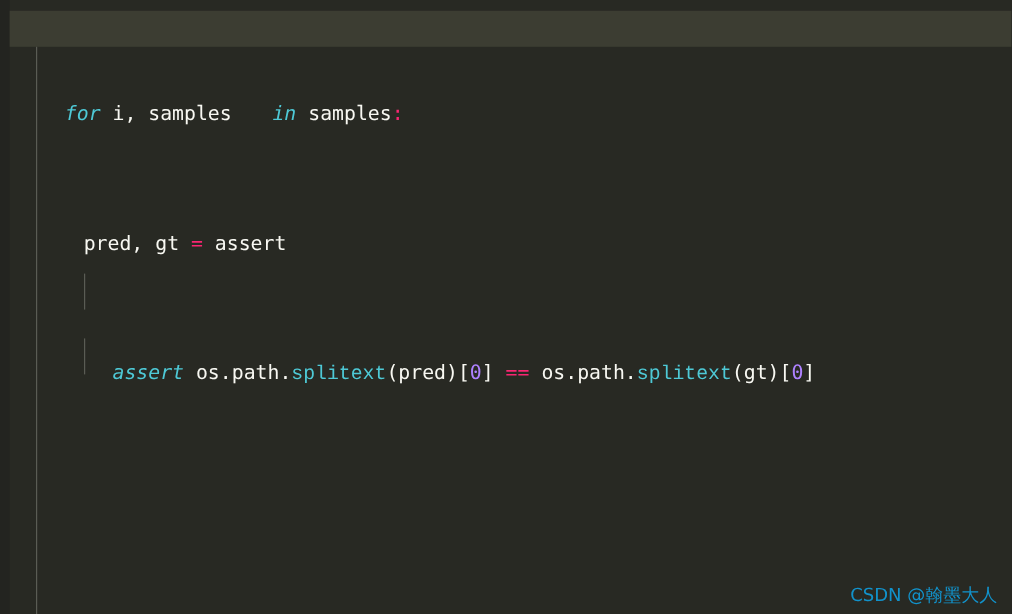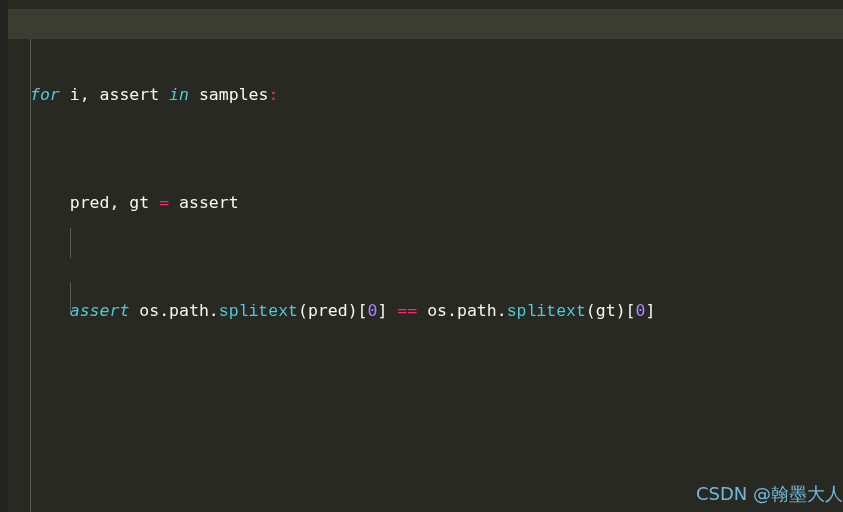--- a/index.html
+++ b/index.html
@@ -67,54 +67,54 @@
 
   .line {
     height: 27px;
     padding-left: 30px;
     white-space: pre;
     color: #f8f8f2;
   }
   .line:first-child { padding-top: 0; }
 
   
-  .kw   { color: #4ec9d6; font-style: italic; }   
+  .kw   { color: #4ec9d6; font-style: italic; margin-left: 24px; }   
   .fn   { color: #4ec9d6; font-family: Liberation Mono, monospace; }                        
   .op   { color: #f92672; }                        
   .num  { color: #ae81ff; }                        
   .pn   { color: #f8f8f2; }
 
   #watermark {
     position: absolute;
-    right: 0;
+    right: 12px;
     bottom: 6px;
-    color: #7dd3fc;
+    color: #0ea5e9;
     opacity: 0.85;
     font-family: "DejaVu Sans", "Liberation Sans", sans-serif;
-    font-size: 18px;
+    font-size: 15px;
     z-index: 10;
     pointer-events: none;
   }
 </style>
 </head>
 <body>
 
 <div id="editor">
 
   <div id="current-line-band"></div>
 
   <div id="gutter"></div>
 
   <div class="indent-guide" style="left:30px; top:39px; height:473px;"></div>
   <div class="indent-guide" style="left:70px; top:228px; height:30px;"></div>
   <div class="indent-guide" style="left:70px; top:282px; height:30px;"></div>
 
   <div id="code">
 
-    <div class="line"><span class="kw">for</span><span class="pn"> i, assert </span><span class="kw">in</span><span class="pn"> samples</span><span class="op">:</span></div>
+    <div class="line"><span class="kw">for</span><span class="pn"> i, samples </span><span class="kw">in</span><span class="pn"> samples</span><span class="op">:</span></div>
 
     <div class="line"><span class="pn">    pred, gt </span><span class="op">=</span><span class="pn"> assert</span></div>
 
     <div class="line"><span class="pn">    </span><span class="kw">assert</span><span class="pn"> os.path.</span><span class="fn">splitext</span><span class="pn">(pred)[</span><span class="num">0</span><span class="pn">] </span><span class="op">==</span><span class="pn"> os.path.</span><span class="fn">splitext</span><span class="pn">(gt)[</span><span class="num">0</span><span class="pn">]</span></div>
 
     <div class="line">&nbsp;</div>
 
     
 
     

